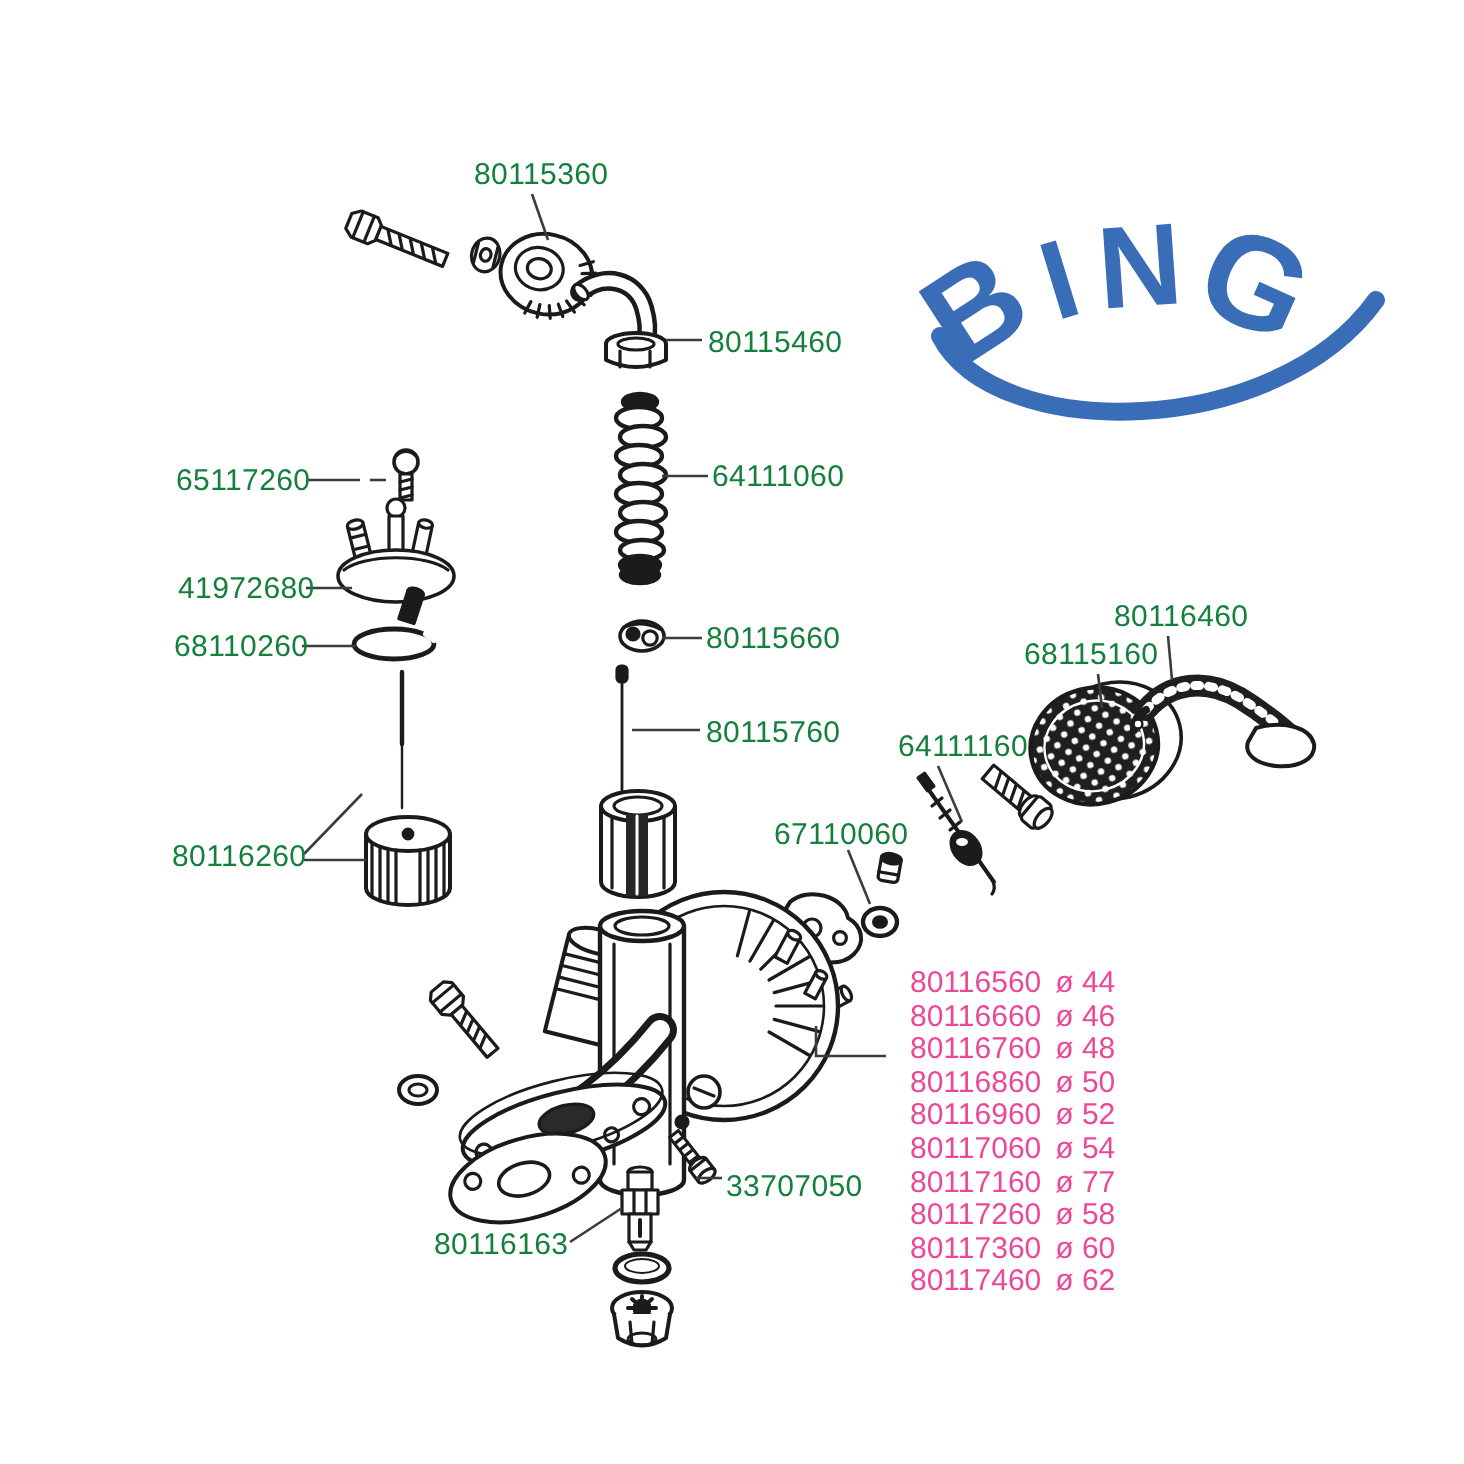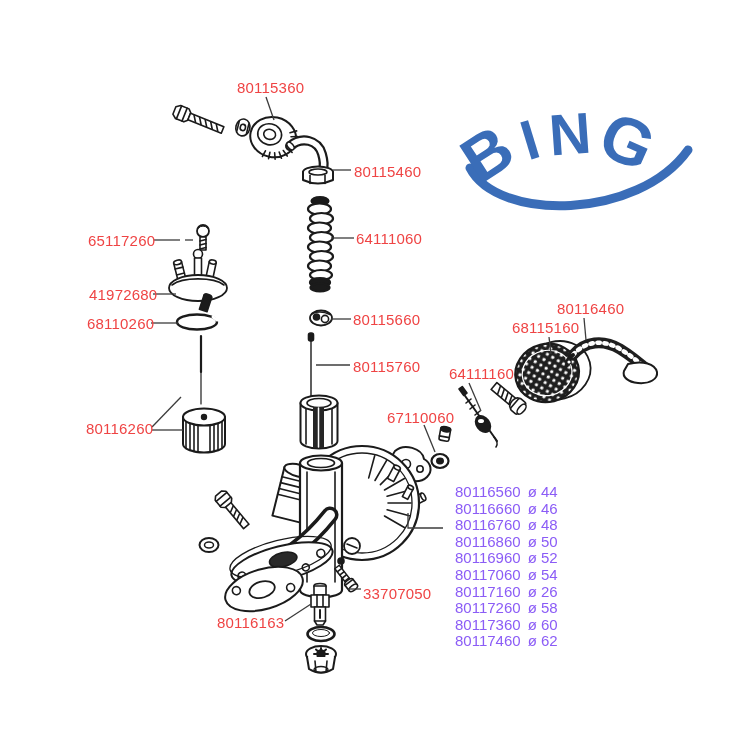--- a/index.html
+++ b/index.html
@@ -1,20 +1,20 @@
 <!DOCTYPE html>
 <html><head>
 <meta charset="utf-8">
 <style>
   html,body{margin:0;padding:0;background:#fff;}
   .stage{position:relative;width:732px;height:732px;background:#ffffff;overflow:hidden;
          font-family:"Liberation Sans",sans-serif;}
   .stage svg{position:absolute;left:0;top:0;}
-  .callout{position:absolute;font-size:15px;color:#ef4444;letter-spacing:.2px;white-space:nowrap;}
-  .plist{position:absolute;left:455px;top:484px;font-size:15px;color:#8b5cf6;}
+  .callout{position:absolute;font-size:15px;color:#15803d;letter-spacing:.2px;white-space:nowrap;}
+  .plist{position:absolute;left:455px;top:484px;font-size:15px;color:#ec4899;}
   .plist .row{height:16.6px;line-height:16.6px;white-space:nowrap;}
   .plist .dia{margin-left:7px;}
   .logo{position:absolute;left:452px;top:96px;width:256px;height:134px;}
   .logo span{position:absolute;font-weight:800;color:#3a6db8;line-height:1;}
   .logo .sub{position:absolute;left:500px;top:184px;width:132px;text-align:center;
              font-weight:800;font-size:17.5px;letter-spacing:1.5px;color:#3a6db8;}
 </style>
 </head>
 <body>
 
@@ -385,21 +385,21 @@
 <div class="callout" style="left:363px;top:585px">33707050</div>
 <div class="callout" style="left:217px;top:614px">80116163</div>
 
 <div class="plist">
   <div class="row"><span>80116560</span><span class="dia">ø 44</span></div>
   <div class="row"><span>80116660</span><span class="dia">ø 46</span></div>
   <div class="row"><span>80116760</span><span class="dia">ø 48</span></div>
   <div class="row"><span>80116860</span><span class="dia">ø 50</span></div>
   <div class="row"><span>80116960</span><span class="dia">ø 52</span></div>
   <div class="row"><span>80117060</span><span class="dia">ø 54</span></div>
-  <div class="row"><span>80117160</span><span class="dia">ø 26</span></div>
+  <div class="row"><span>80117160</span><span class="dia">ø 77</span></div>
   <div class="row"><span>80117260</span><span class="dia">ø 58</span></div>
   <div class="row"><span>80117360</span><span class="dia">ø 60</span></div>
   <div class="row"><span>80117460</span><span class="dia">ø 62</span></div>
 </div>
 
 <div class="logo">
   <span style="left:12px;top:26px;font-size:64px;transform:rotate(-33deg)">B</span>
   <span style="left:70px;top:16px;font-size:56px;transform:rotate(-17deg)">I</span>
   <span style="left:97px;top:9px;font-size:58px;transform:rotate(-4deg)">N</span>
   <span style="left:150px;top:12px;font-size:66px;transform:rotate(24deg)">G</span>

